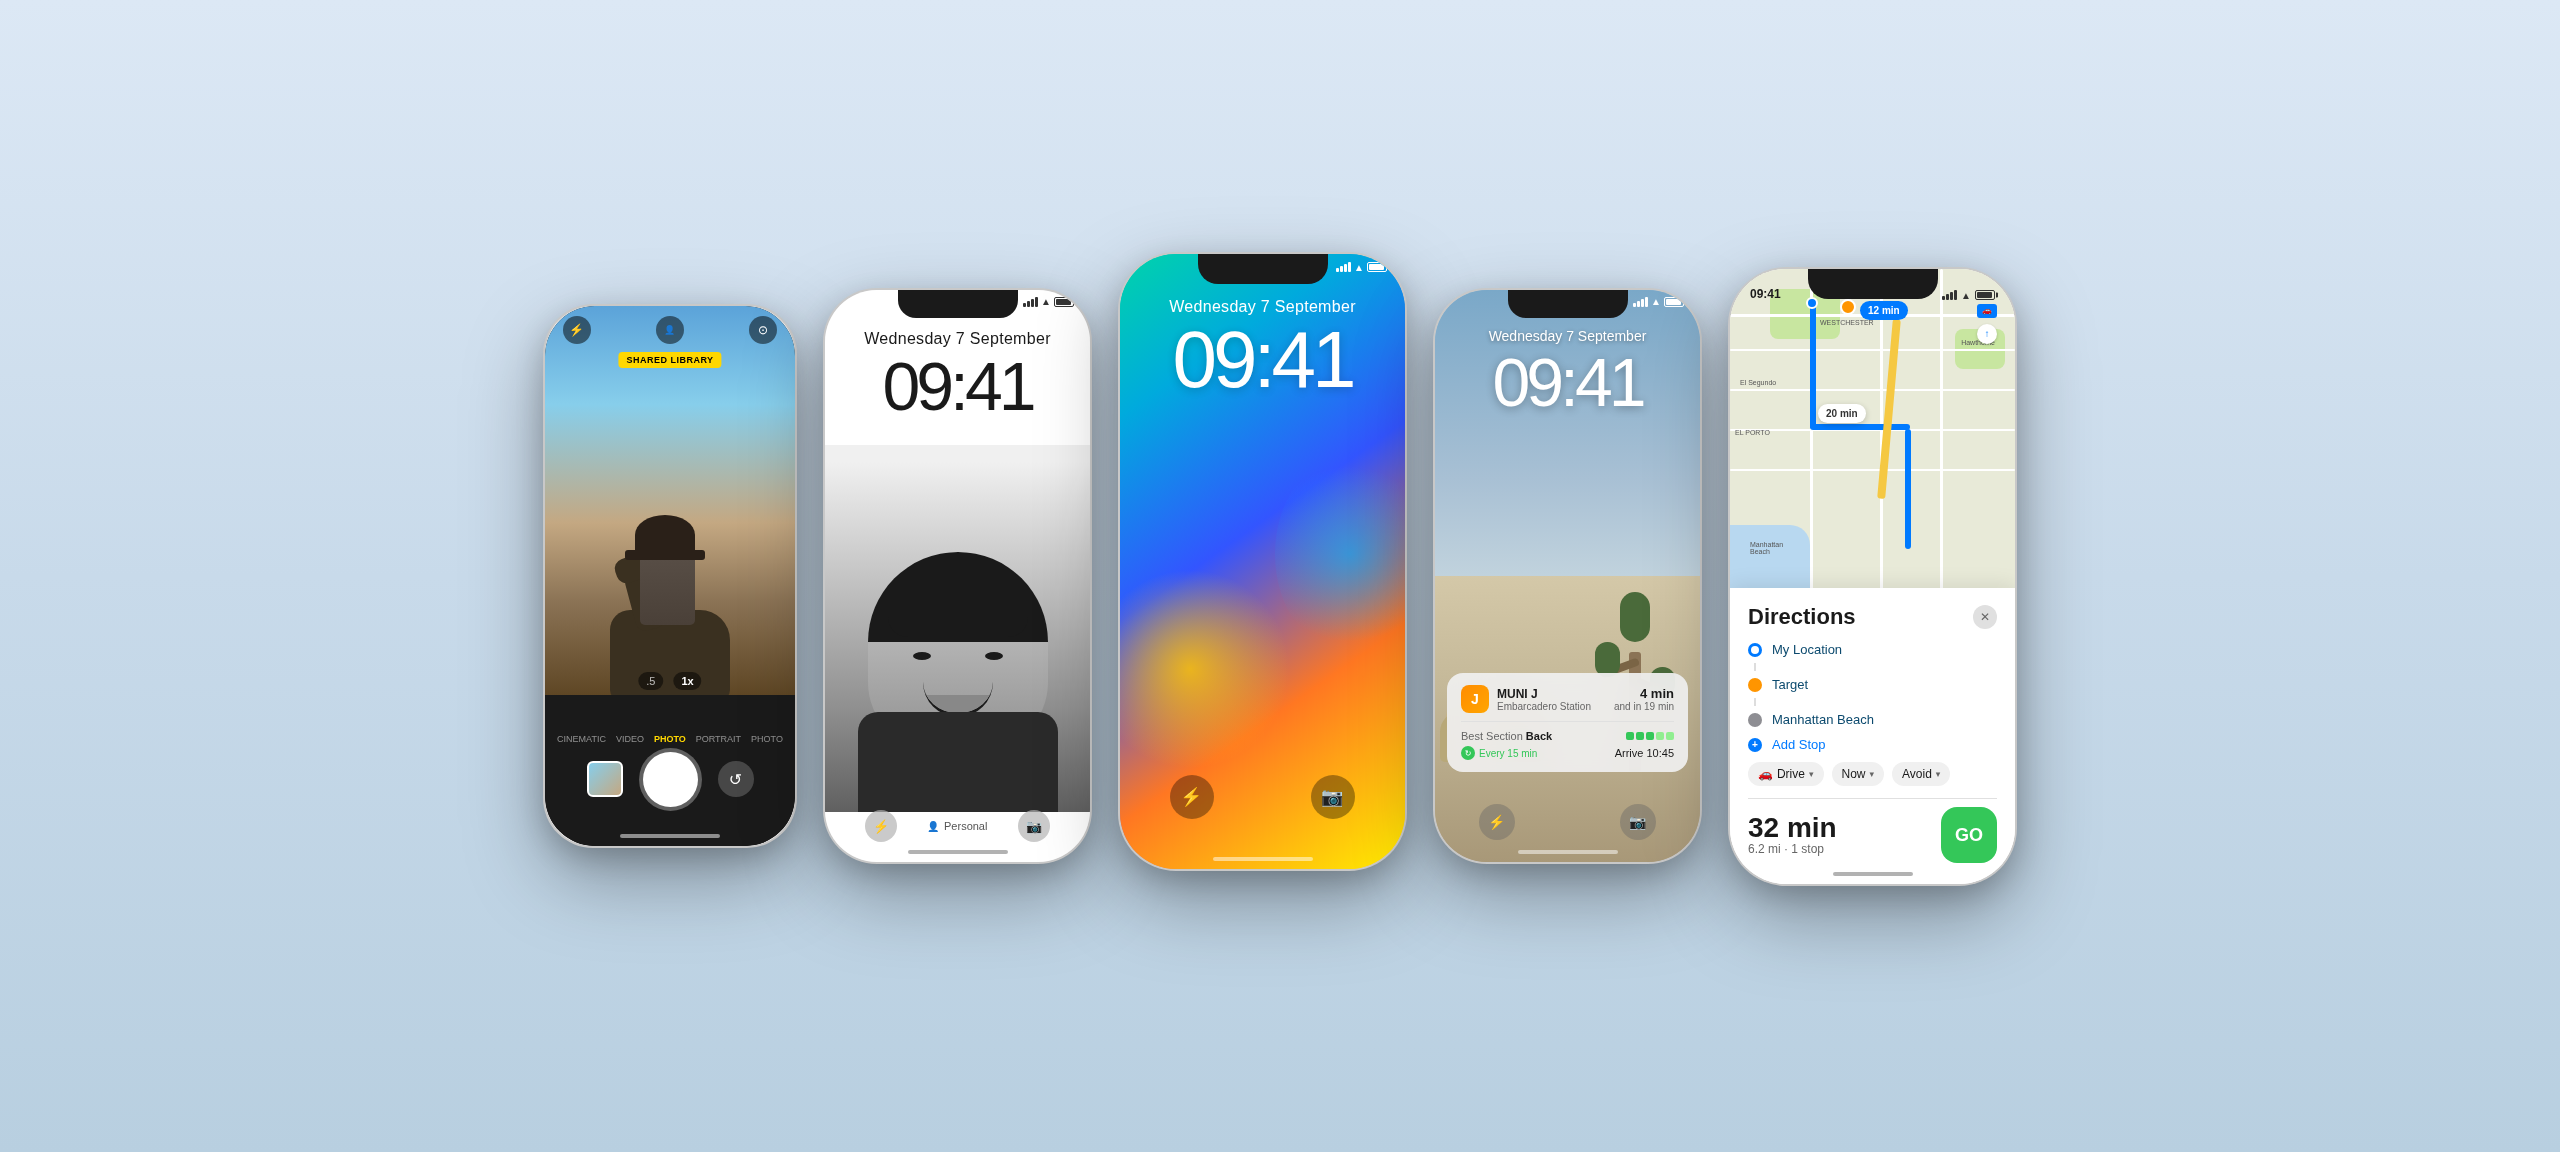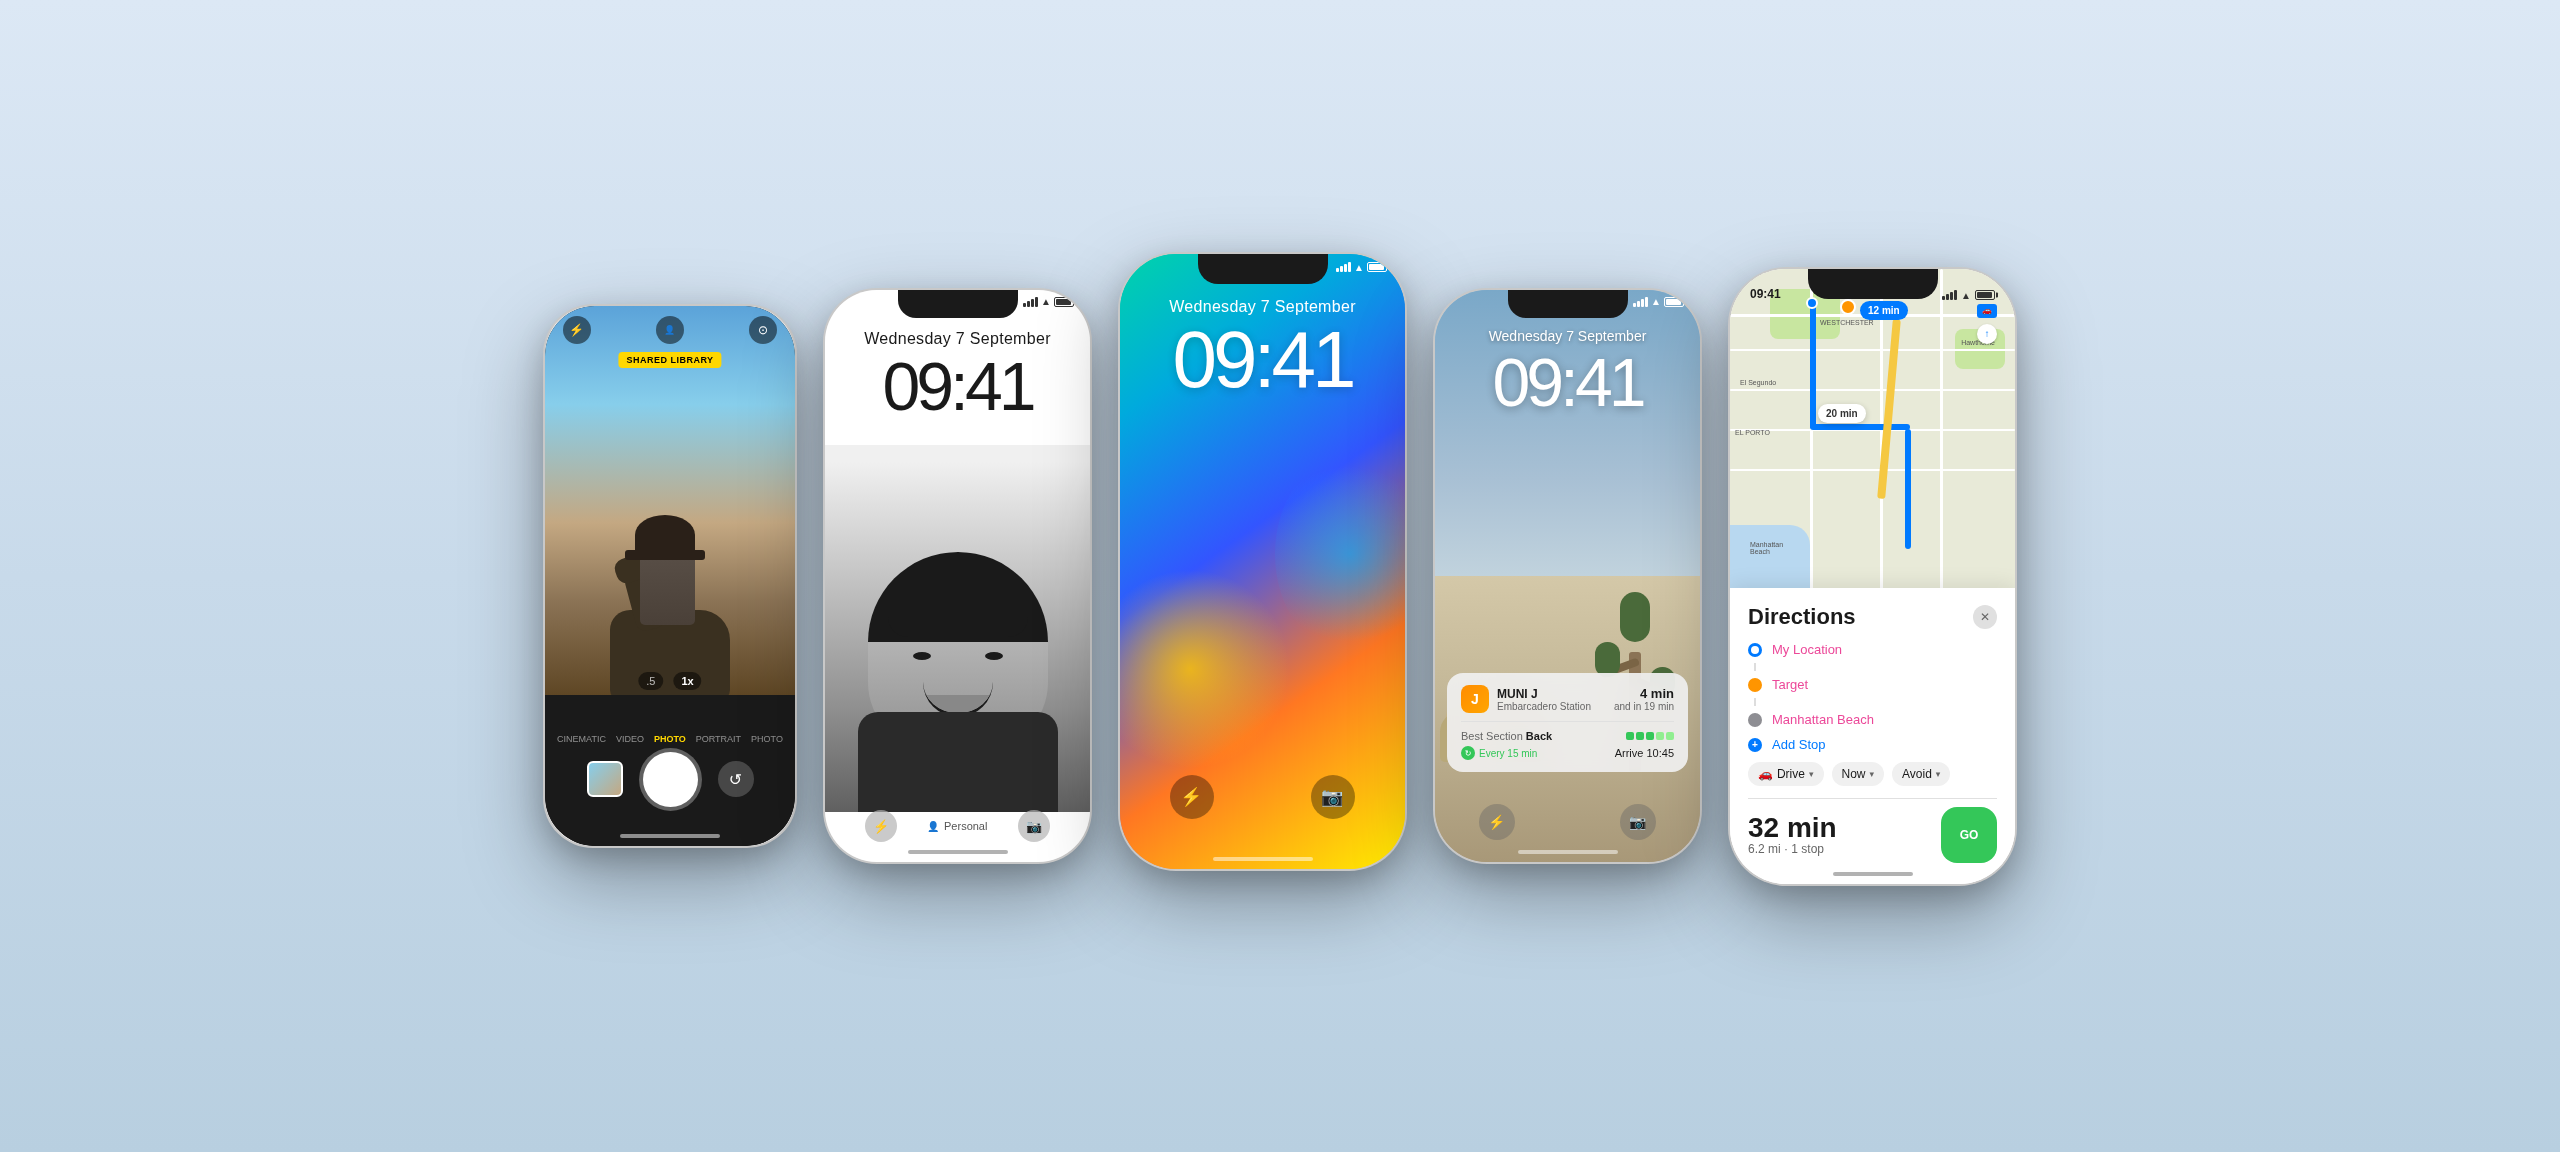--- a/index.html
+++ b/index.html
@@ -694,21 +694,21 @@
       flex-shrink: 0;
       display: flex;
       align-items: center;
       justify-content: center;
       color: white;
       font-size: 10px;
       font-weight: 700;
     }
     .stop-text {
       font-size: 13px;
-      color: #ec4899;
+      color: #0c4a6e;
     }
     .stop-text-add {
       font-size: 13px;
       color: #007AFF;
     }
     .directions-options {
       display: flex;
       gap: 8px;
       margin-bottom: 12px;
     }
@@ -751,21 +751,21 @@
     }
     .go-button {
       width: 56px;
       height: 56px;
       border-radius: 16px;
       background: #34C759;
       display: flex;
       align-items: center;
       justify-content: center;
       color: white;
-      font-size: 12px;
+      font-size: 18px;
       font-weight: 800;
     }
     .separator-line {
       height: 1px;
       background: #e0e0e0;
       margin: 8px 0;
     }
 
     
     .face-container {

